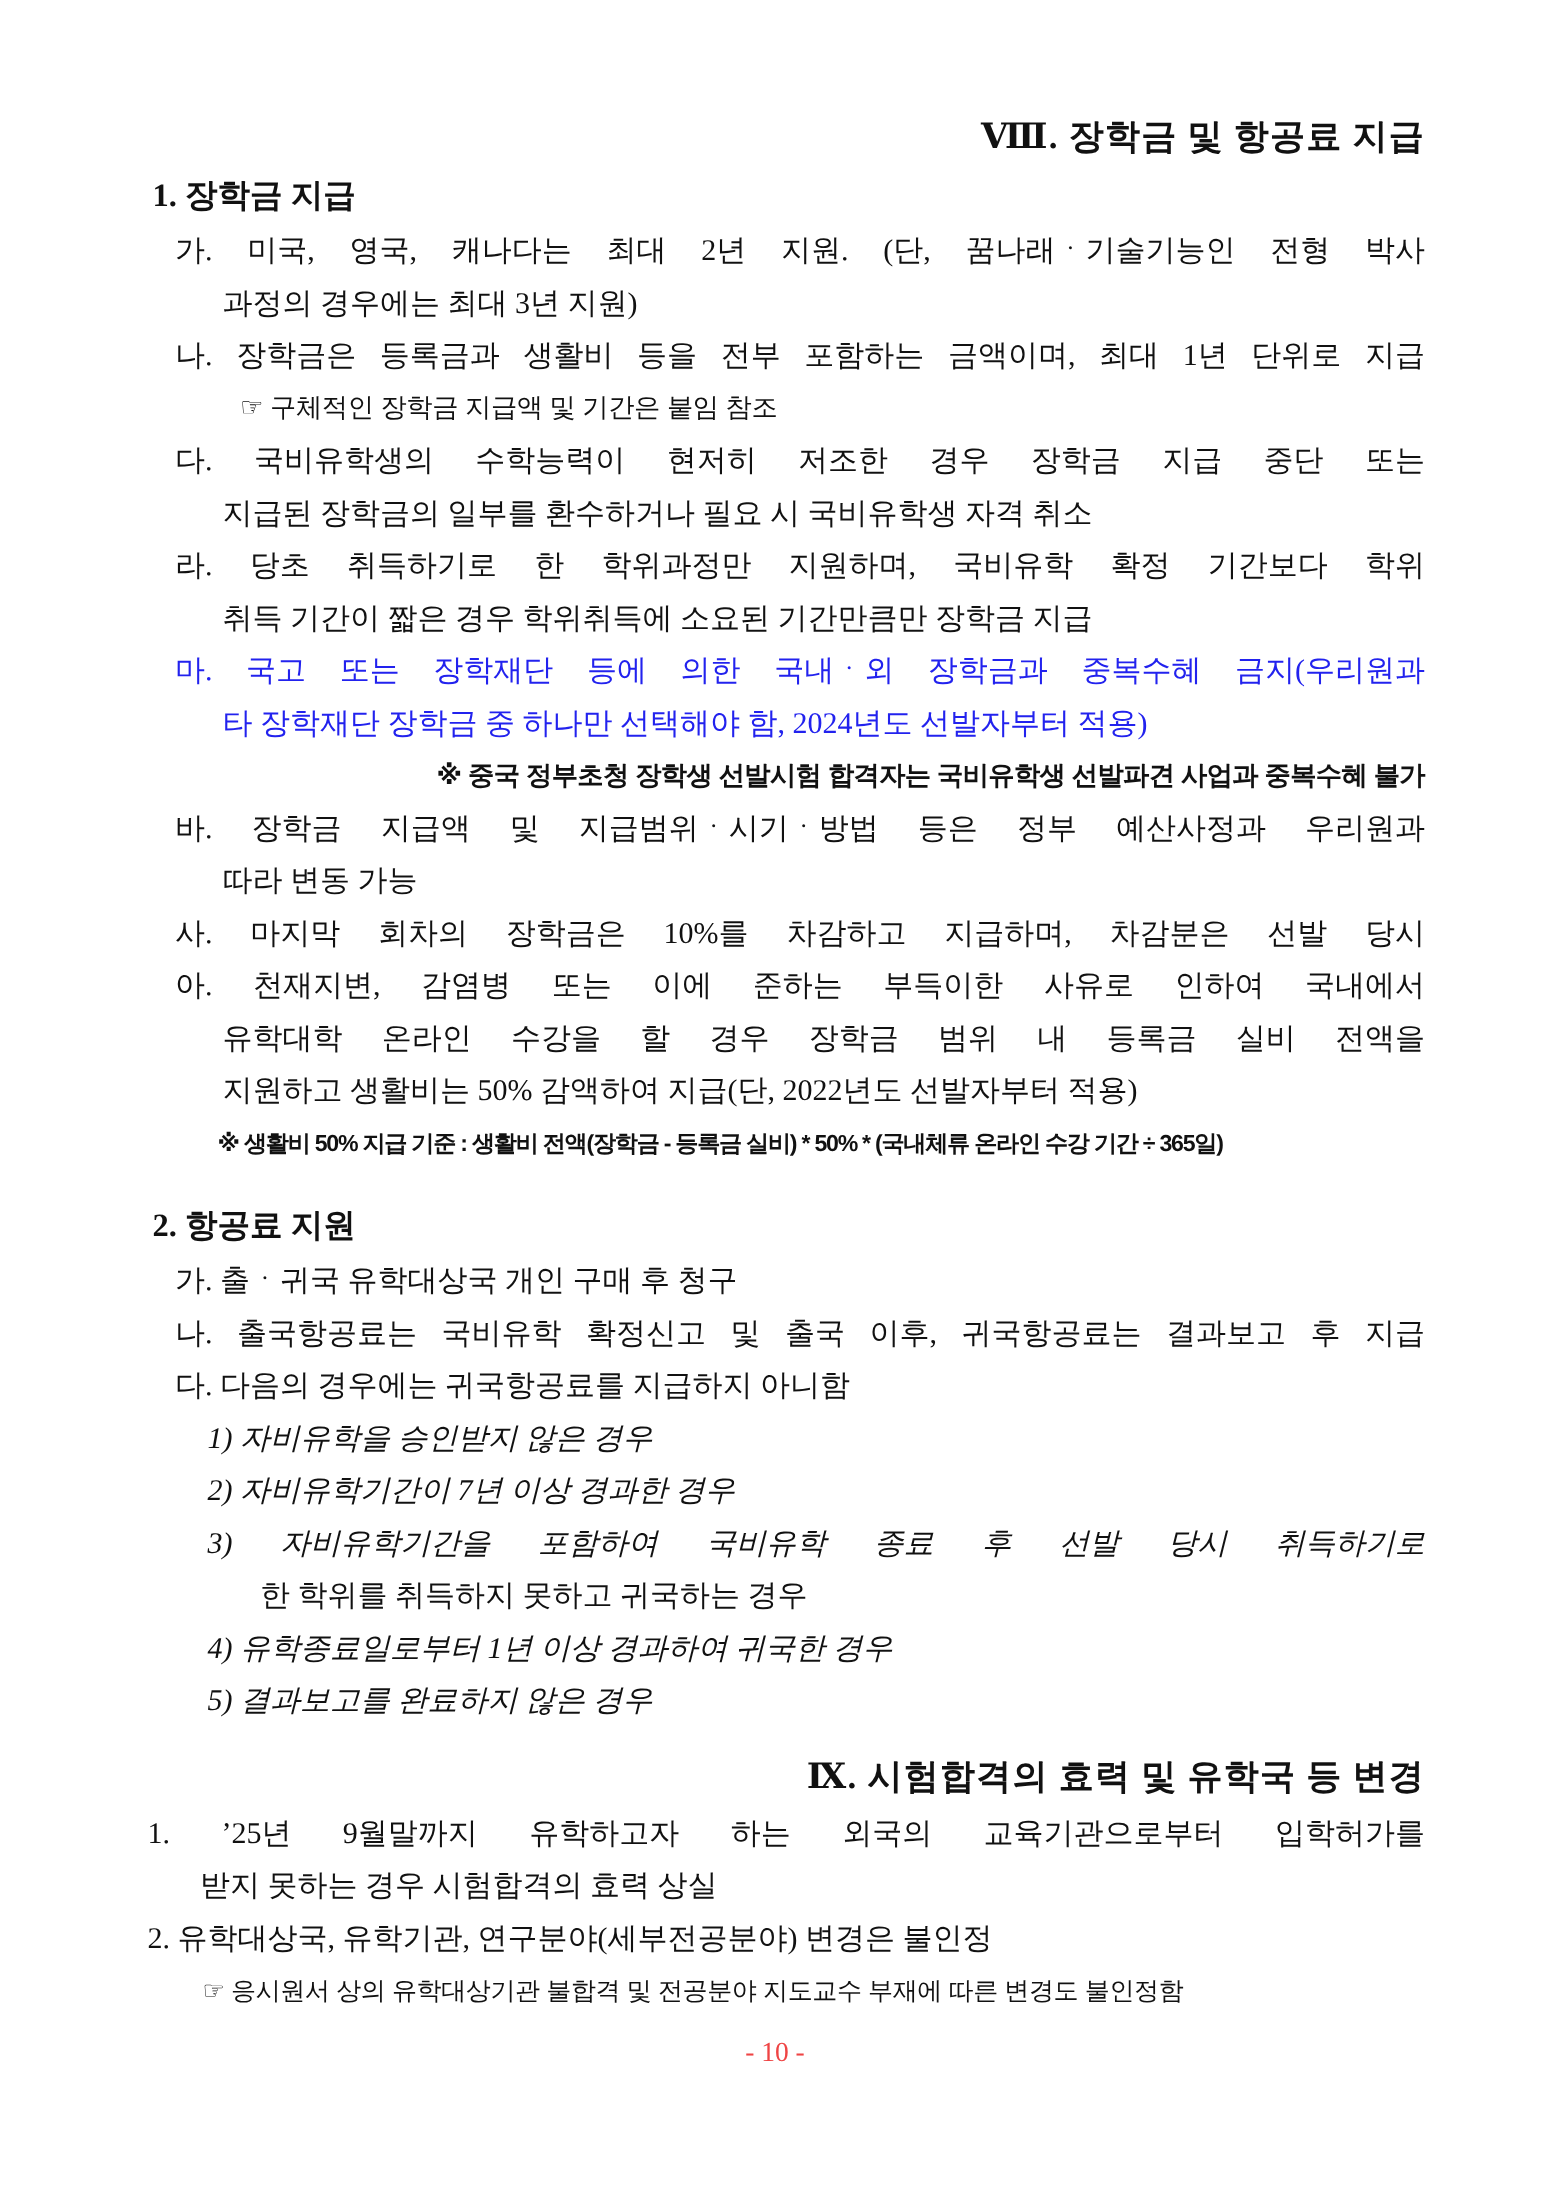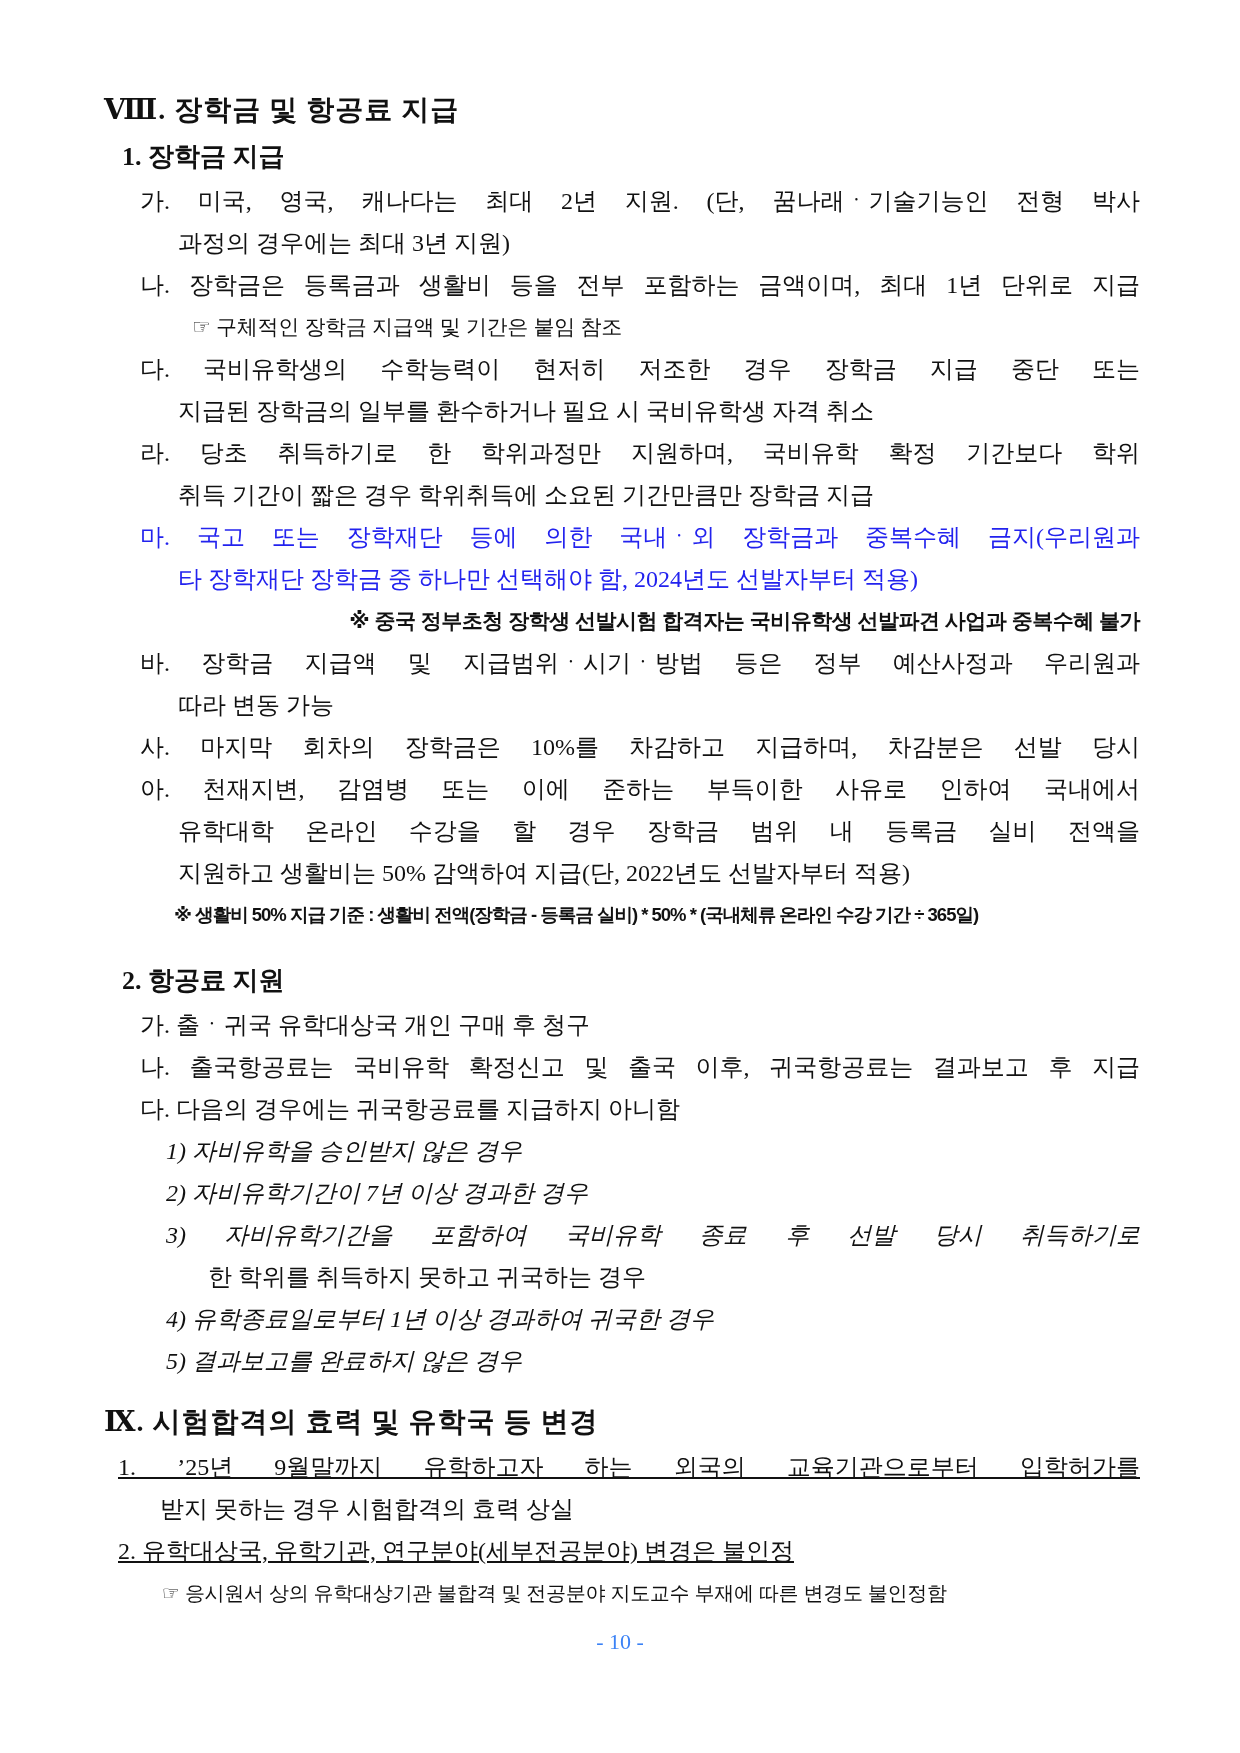--- a/index.html
+++ b/index.html
@@ -32,20 +32,21 @@
     text-align: justify;
     text-align-last: justify;
   }
   
   .h-sec {
     font-size: 28px;
     font-weight: 700;
     line-height: 48px;
     height: 48px;
     letter-spacing: 1px;
+    text-align: right;
   }
   
   .h-sub {
     font-size: 26px;
     font-weight: 700;
     line-height: 46px;
     height: 46px;
     padding-left: 18px;
   }
   .gap-sub { margin-top: 22px; }
@@ -75,35 +76,35 @@
   }
   
   .note-formula {
     font-family: "Liberation Sans", "DejaVu Sans", sans-serif;
     font-size: 18.5px;
     font-weight: 600;
     padding-left: 70px;
     letter-spacing: -1px;
   }
   
-  .s9-item { padding-left: 14px; text-decoration: underline; }
+  .s9-item { padding-left: 14px; }
   .s9-cont { padding-left: 56px; }
   .s9-note {
     font-family: "Liberation Sans", "DejaVu Sans", sans-serif;
     font-size: 20px;
     padding-left: 58px;
     letter-spacing: -0.3px;
   }
   .blue { color: #2222ee; }
   .footer {
     margin-top: 14px;
     text-align: center;
     font-size: 22px;
     line-height: 28px;
-    color: #3b82f6;
+    color: #ef4444;
     padding-right: 4px;
   }
 </style>
 </head>
 <body>
 
 <div class="page">
 
   <div class="line h-sec">Ⅷ. 장학금 및 항공료 지급</div>
 

